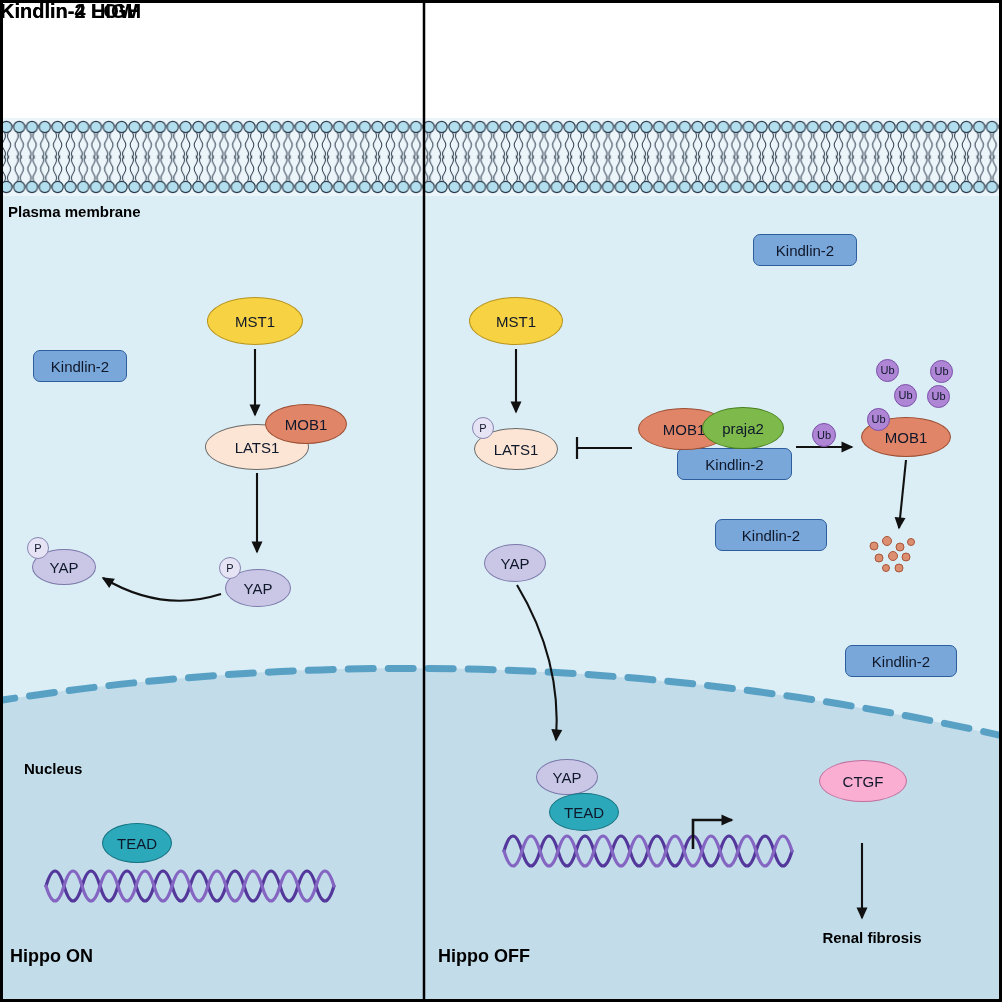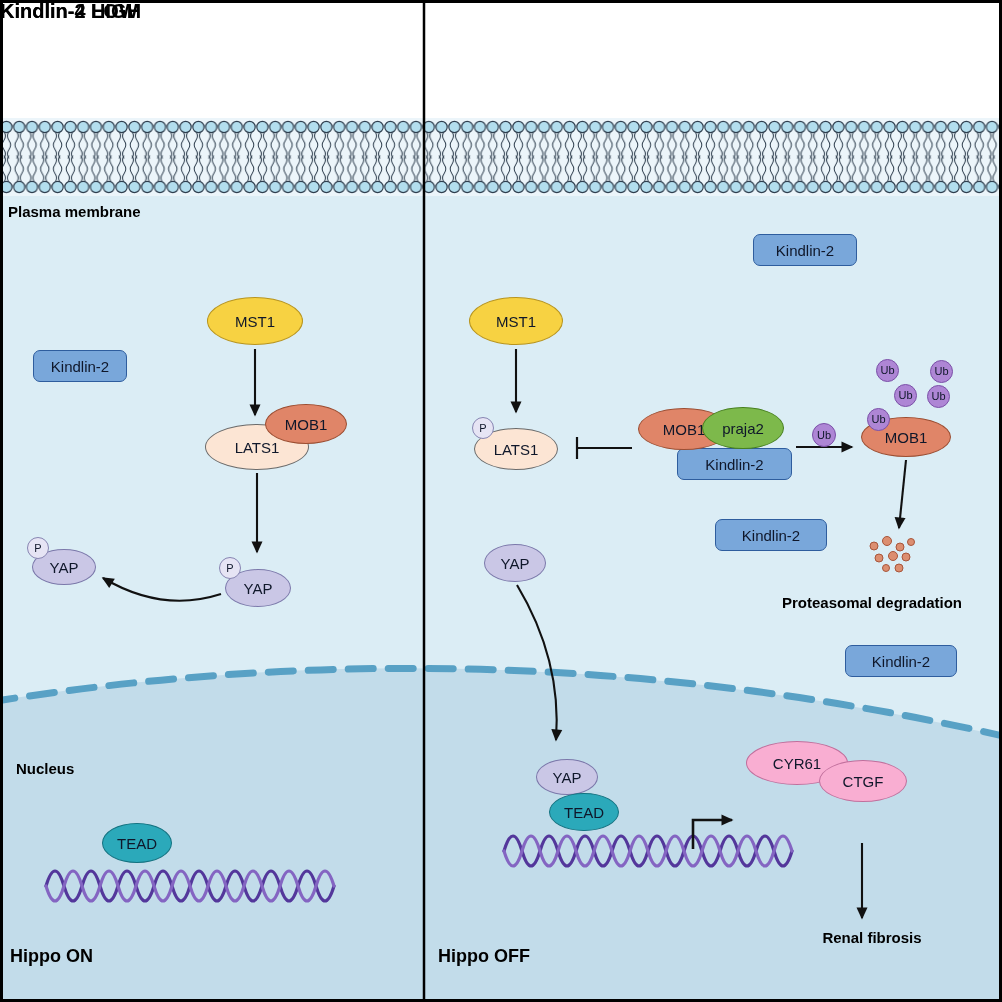--- a/index.html
+++ b/index.html
@@ -87,24 +87,23 @@
         <circle cx="899" cy="568" r="4"></circle>
     </g>
 
     <line x1="424" y1="0" x2="424" y2="1002" stroke="#000" stroke-width="2.5"></line>
     <rect x="1.5" y="1.5" width="999" height="999" fill="none" stroke="#000" stroke-width="3"></rect>
   </svg>
 
   <div class="title" style="left:0;top:48;width:424;">Kindlin-4 LOW</div>
   <div class="title" style="left:424;top:48;width:578;">Kindlin-2 HIGH</div>
   <div class="lab" style="left:8px;top:203px;">Plasma membrane</div>
-  <div class="lab" style="left:16px;top:760px;">Nucleus</div>
+  <div class="lab" style="left:24px;top:760px;">Nucleus</div>
   <div class="lab-lg" style="left:10px;top:946px;">Hippo ON</div>
   <div class="lab-lg" style="left:438px;top:946px;">Hippo OFF</div>
-  <div class="lab" style="left:746px;top:594px;width:252px;text-align:center;">Proteasomal degradation</div>
   <div class="lab" style="left:788px;top:929px;width:168px;text-align:center;">Renal fibrosis</div>
 
   <div class="node kbox" style="left:33px;top:350px;width:94px;height:32px;">Kindlin-2</div>
   <div class="node ellipse mst1" style="left:207px;top:297px;width:96px;height:48px;">MST1</div>
   <div class="node ellipse lats1" style="left:205px;top:424px;width:104px;height:46px;">LATS1</div>
   <div class="node ellipse mob1" style="left:265px;top:404px;width:82px;height:40px;">MOB1</div>
 
   <div class="node ellipse yap" style="left:225px;top:569px;width:66px;height:38px;">YAP</div>
   <div class="node ellipse pbadge" style="left:219px;top:557px;width:22px;height:22px;">P</div>
 
@@ -132,16 +131,15 @@
   <div class="node ellipse ub" style="left:867px;top:408px;width:23px;height:23px;">Ub</div>
 
   <div class="node kbox" style="left:715px;top:519px;width:112px;height:32px;">Kindlin-2</div>
   <div class="node kbox" style="left:845px;top:645px;width:112px;height:32px;">Kindlin-2</div>
 
   <div class="node ellipse yap" style="left:484px;top:544px;width:62px;height:38px;">YAP</div>
 
   <div class="node ellipse yap" style="left:536px;top:759px;width:62px;height:36px;">YAP</div>
   <div class="node ellipse tead" style="left:549px;top:793px;width:70px;height:38px;">TEAD</div>
 
-  <div class="node ellipse pink" style="left:746px;top:741px;width:102px;height:44px;">CYR61</div>
   <div class="node ellipse pink" style="left:819px;top:760px;width:88px;height:42px;">CTGF</div>
 
 </div>
 
 </body></html>

